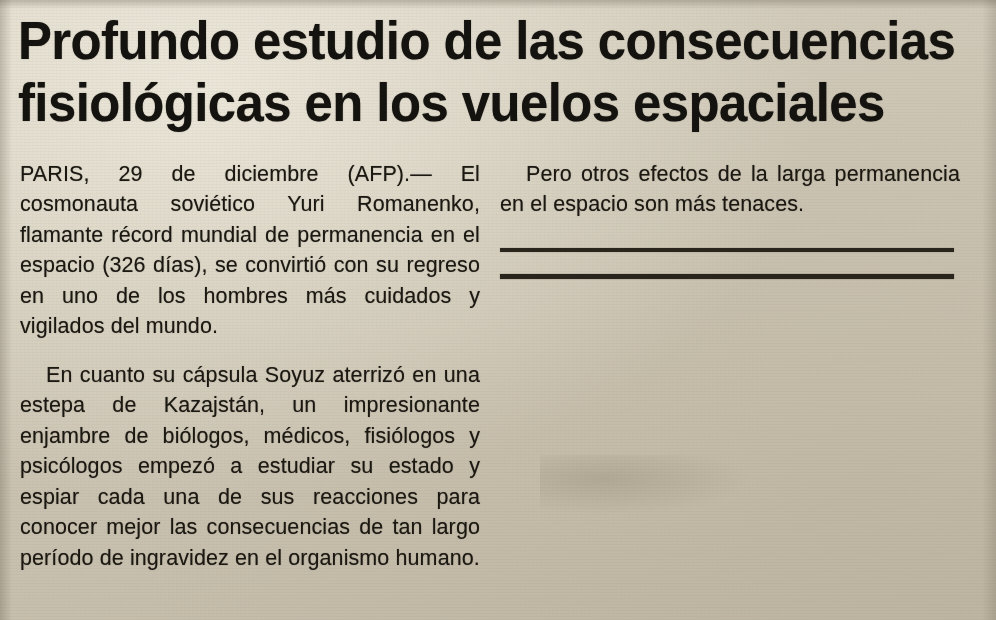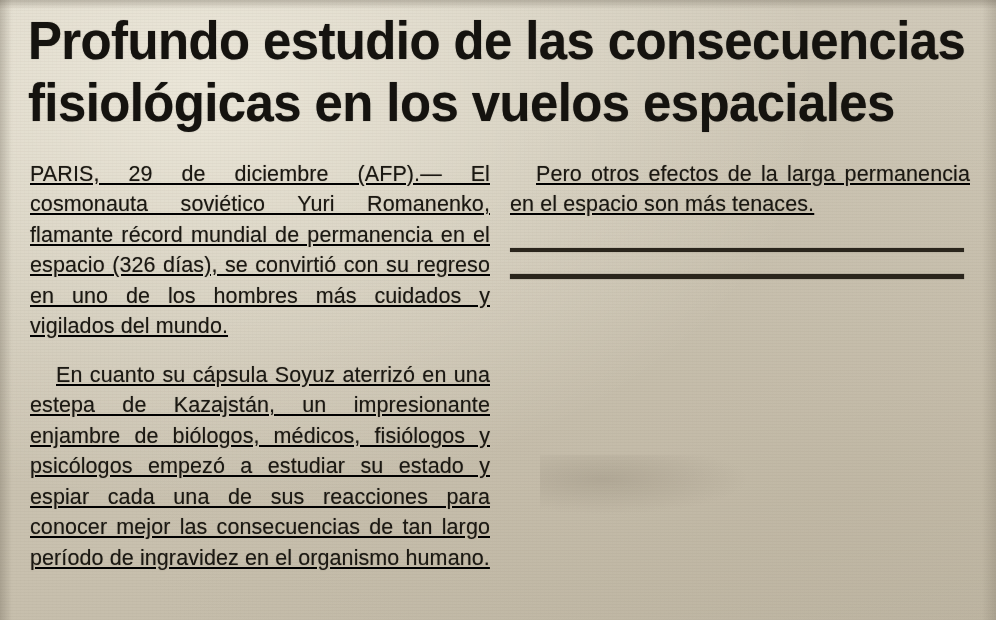--- a/index.html
+++ b/index.html
@@ -15,21 +15,21 @@
   }
   .clipping {
     position: relative;
     width: 996px;
     height: 620px;
     background:
       radial-gradient(ellipse at 20% 15%, rgba(255,252,240,0.55), rgba(255,252,240,0) 55%),
       radial-gradient(ellipse at 85% 80%, rgba(180,170,150,0.30), rgba(180,170,150,0) 60%),
       linear-gradient(168deg, #d7d1c2 0%, #cdc6b5 35%, #c8c0ae 70%, #bfb7a4 100%);
     box-sizing: border-box;
-    padding: 10px 22px 0 20px;
+    padding: 10px 22px 0 10px;
   }
   
   .grain {
     position: absolute;
     inset: 0;
     pointer-events: none;
     opacity: 0.22;
     background-image:
       repeating-linear-gradient(0deg, rgba(120,110,95,0.22) 0px, rgba(120,110,95,0.22) 1px, rgba(255,255,255,0) 1px, rgba(255,255,255,0) 3px),
       repeating-linear-gradient(90deg, rgba(140,130,112,0.10) 0px, rgba(140,130,112,0.10) 1px, rgba(255,255,255,0) 1px, rgba(255,255,255,0) 4px);
@@ -76,21 +76,20 @@
     margin-top: 4px;
   }
 
   .columns {
     position: relative;
     z-index: 2;
     display: flex;
     margin-top: 26px;
     padding-left: 10px;
     gap: 20px;
-    text-decoration: underline;
   }
   .col {
     width: 460px;
   }
   .col p {
     margin: 0;
     color: #1b1812;
     font-family: "Liberation Sans", sans-serif;
     font-size: 21.5px;
     line-height: 1.42;

